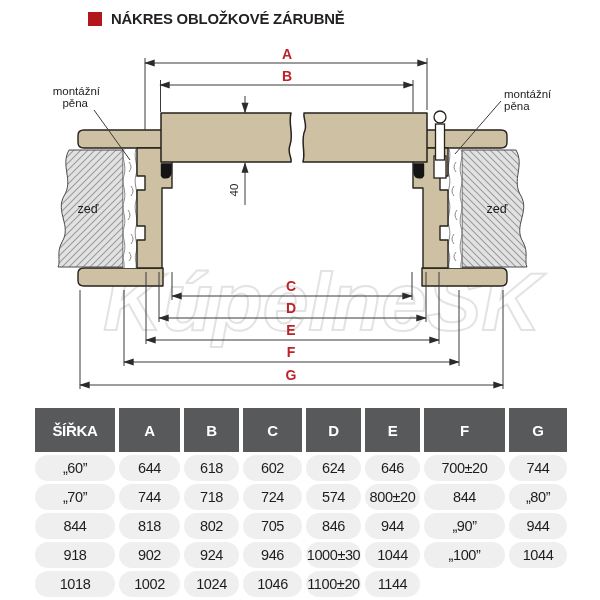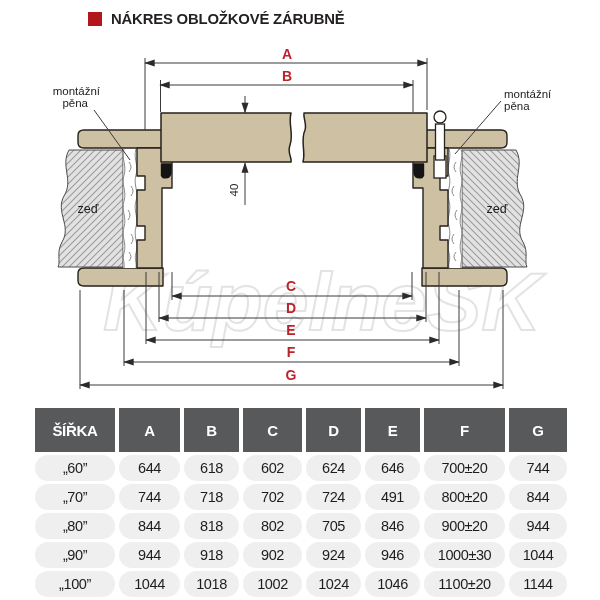--- a/index.html
+++ b/index.html
@@ -156,33 +156,31 @@
     <div class="td">618</div>
     <div class="td">602</div>
     <div class="td">624</div>
     <div class="td">646</div>
     <div class="td">700±20</div>
     <div class="td">744</div>
 
     <div class="td">„70”</div>
     <div class="td">744</div>
     <div class="td">718</div>
-    <div class="td">702</div>
     <div class="td">724</div>
-    <div class="td">491</div>
+    <div class="td">574</div>
     <div class="td">800±20</div>
     <div class="td">844</div>
 
     <div class="td">„80”</div>
     <div class="td">844</div>
     <div class="td">818</div>
     <div class="td">802</div>
     <div class="td">705</div>
     <div class="td">846</div>
-    <div class="td">900±20</div>
     <div class="td">944</div>
 
     <div class="td">„90”</div>
     <div class="td">944</div>
     <div class="td">918</div>
     <div class="td">902</div>
     <div class="td">924</div>
     <div class="td">946</div>
     <div class="td">1000±30</div>
     <div class="td">1044</div>

